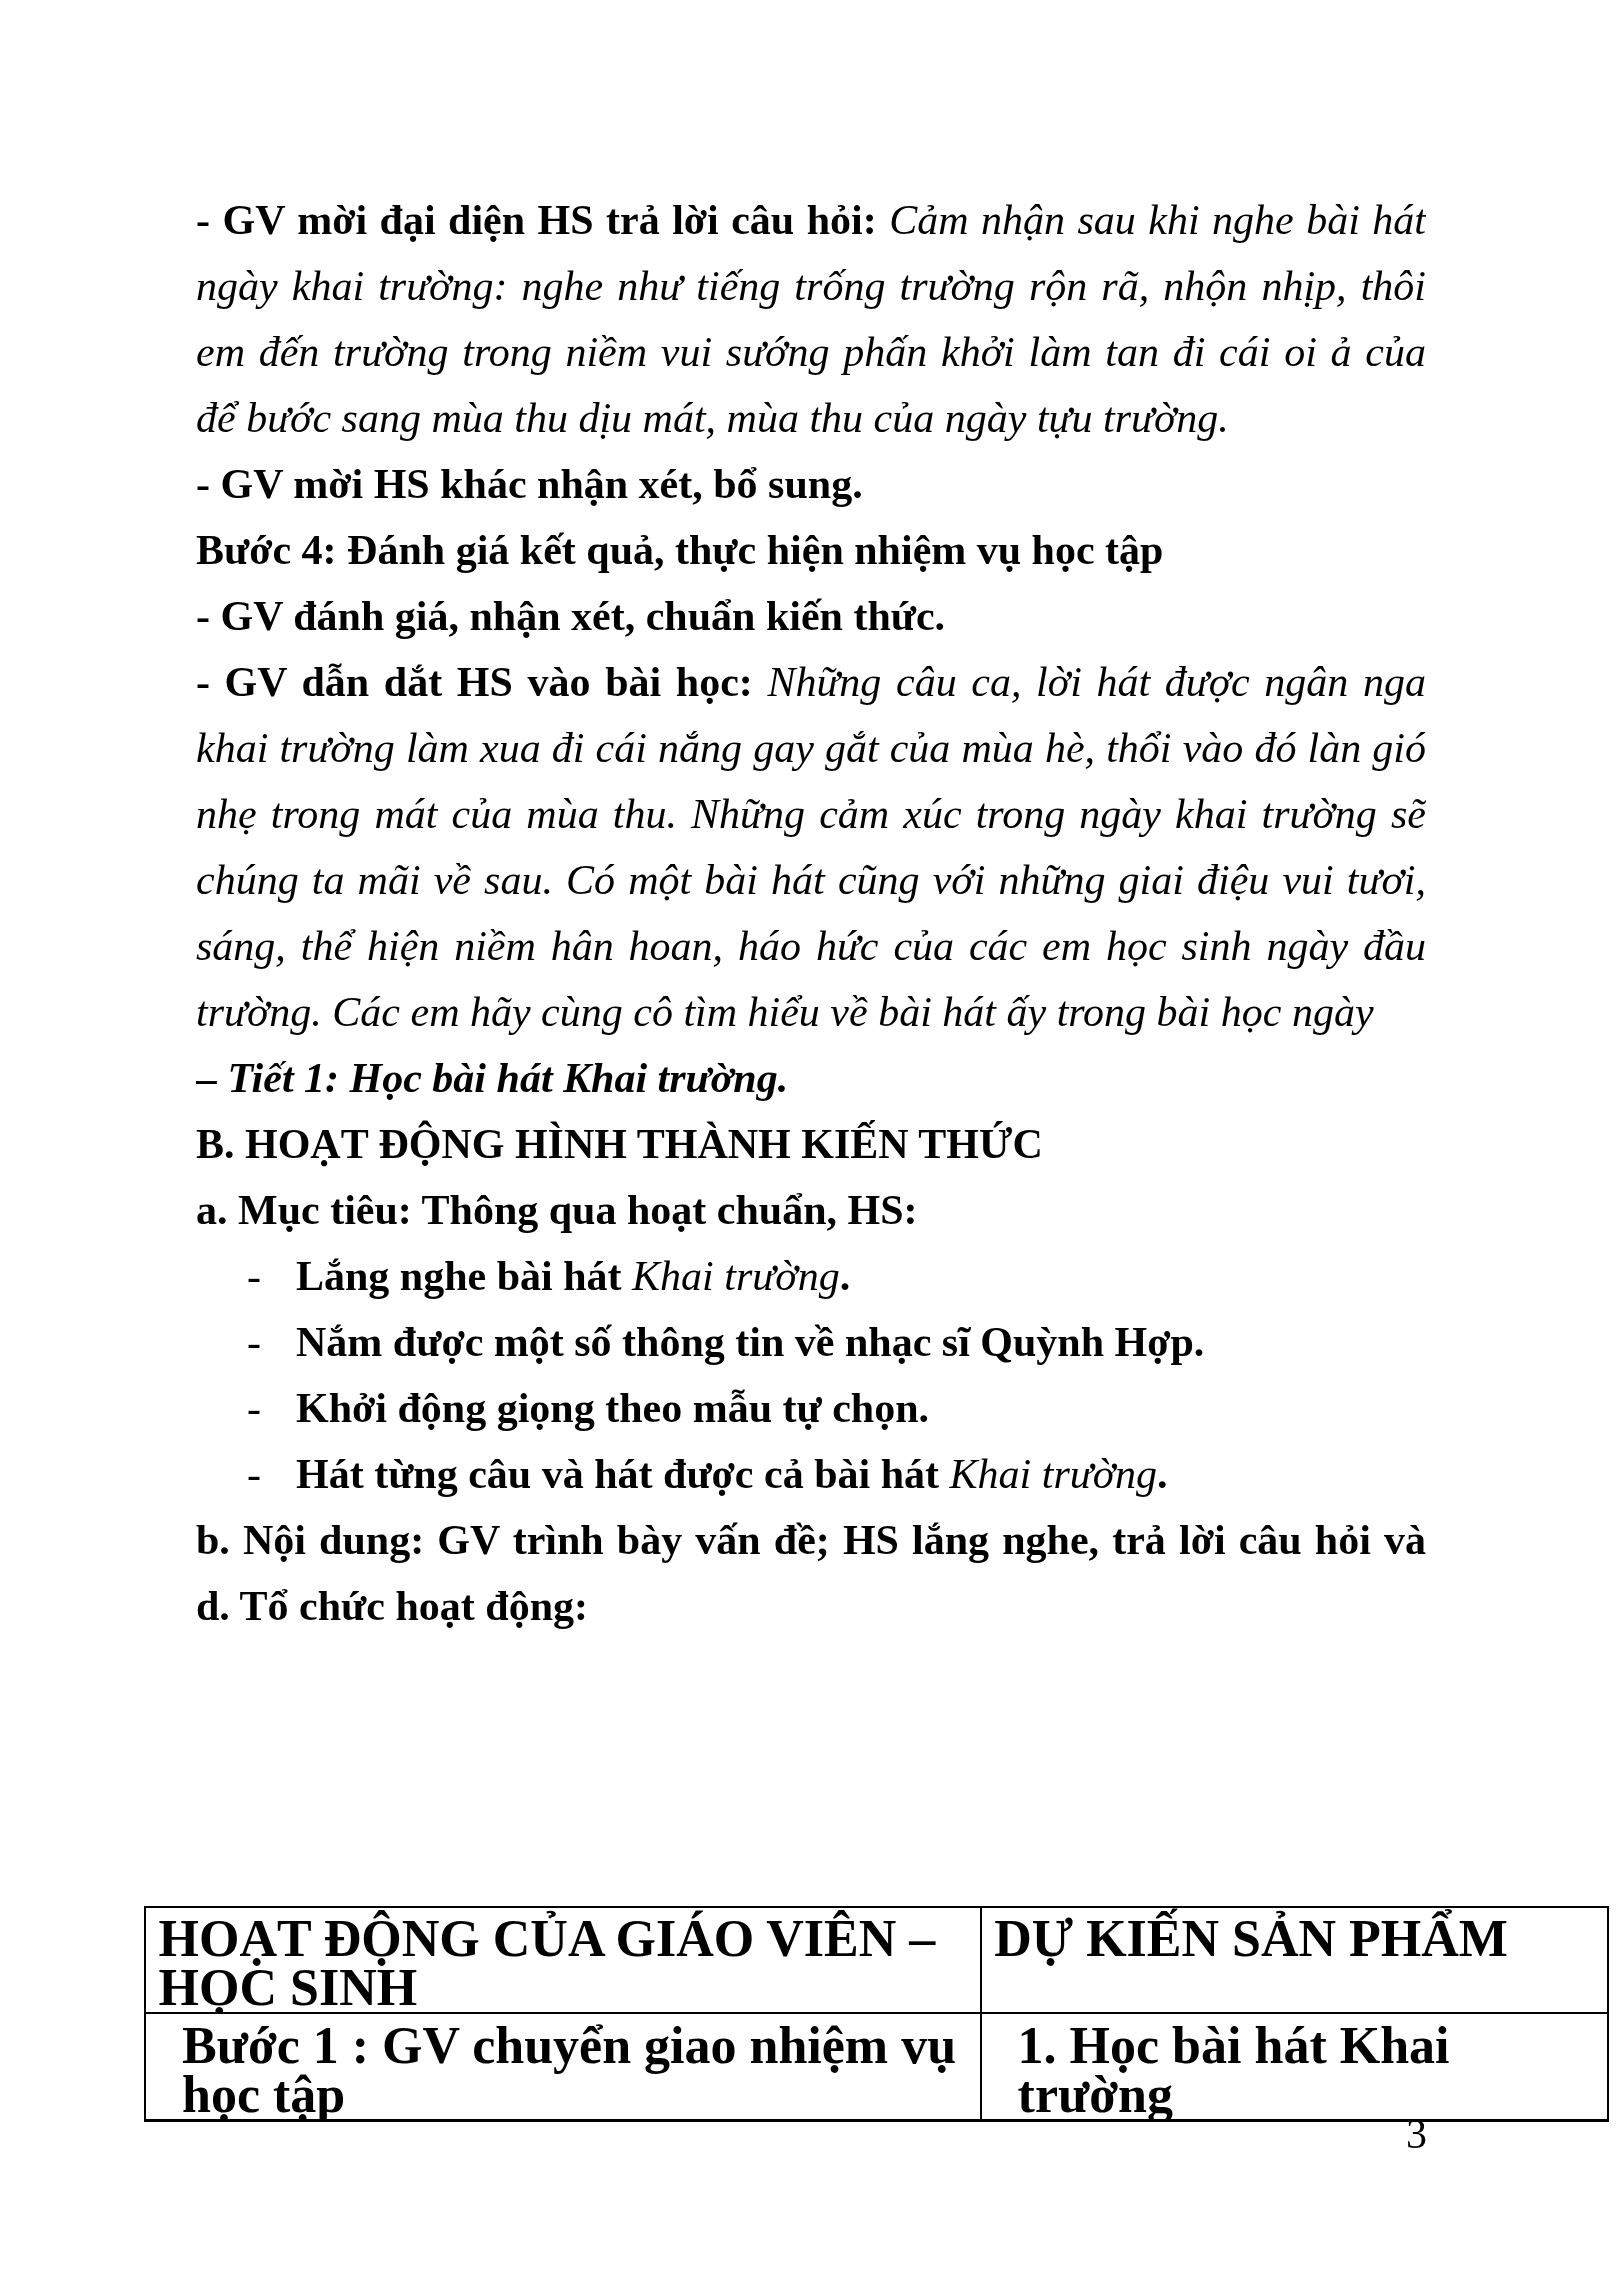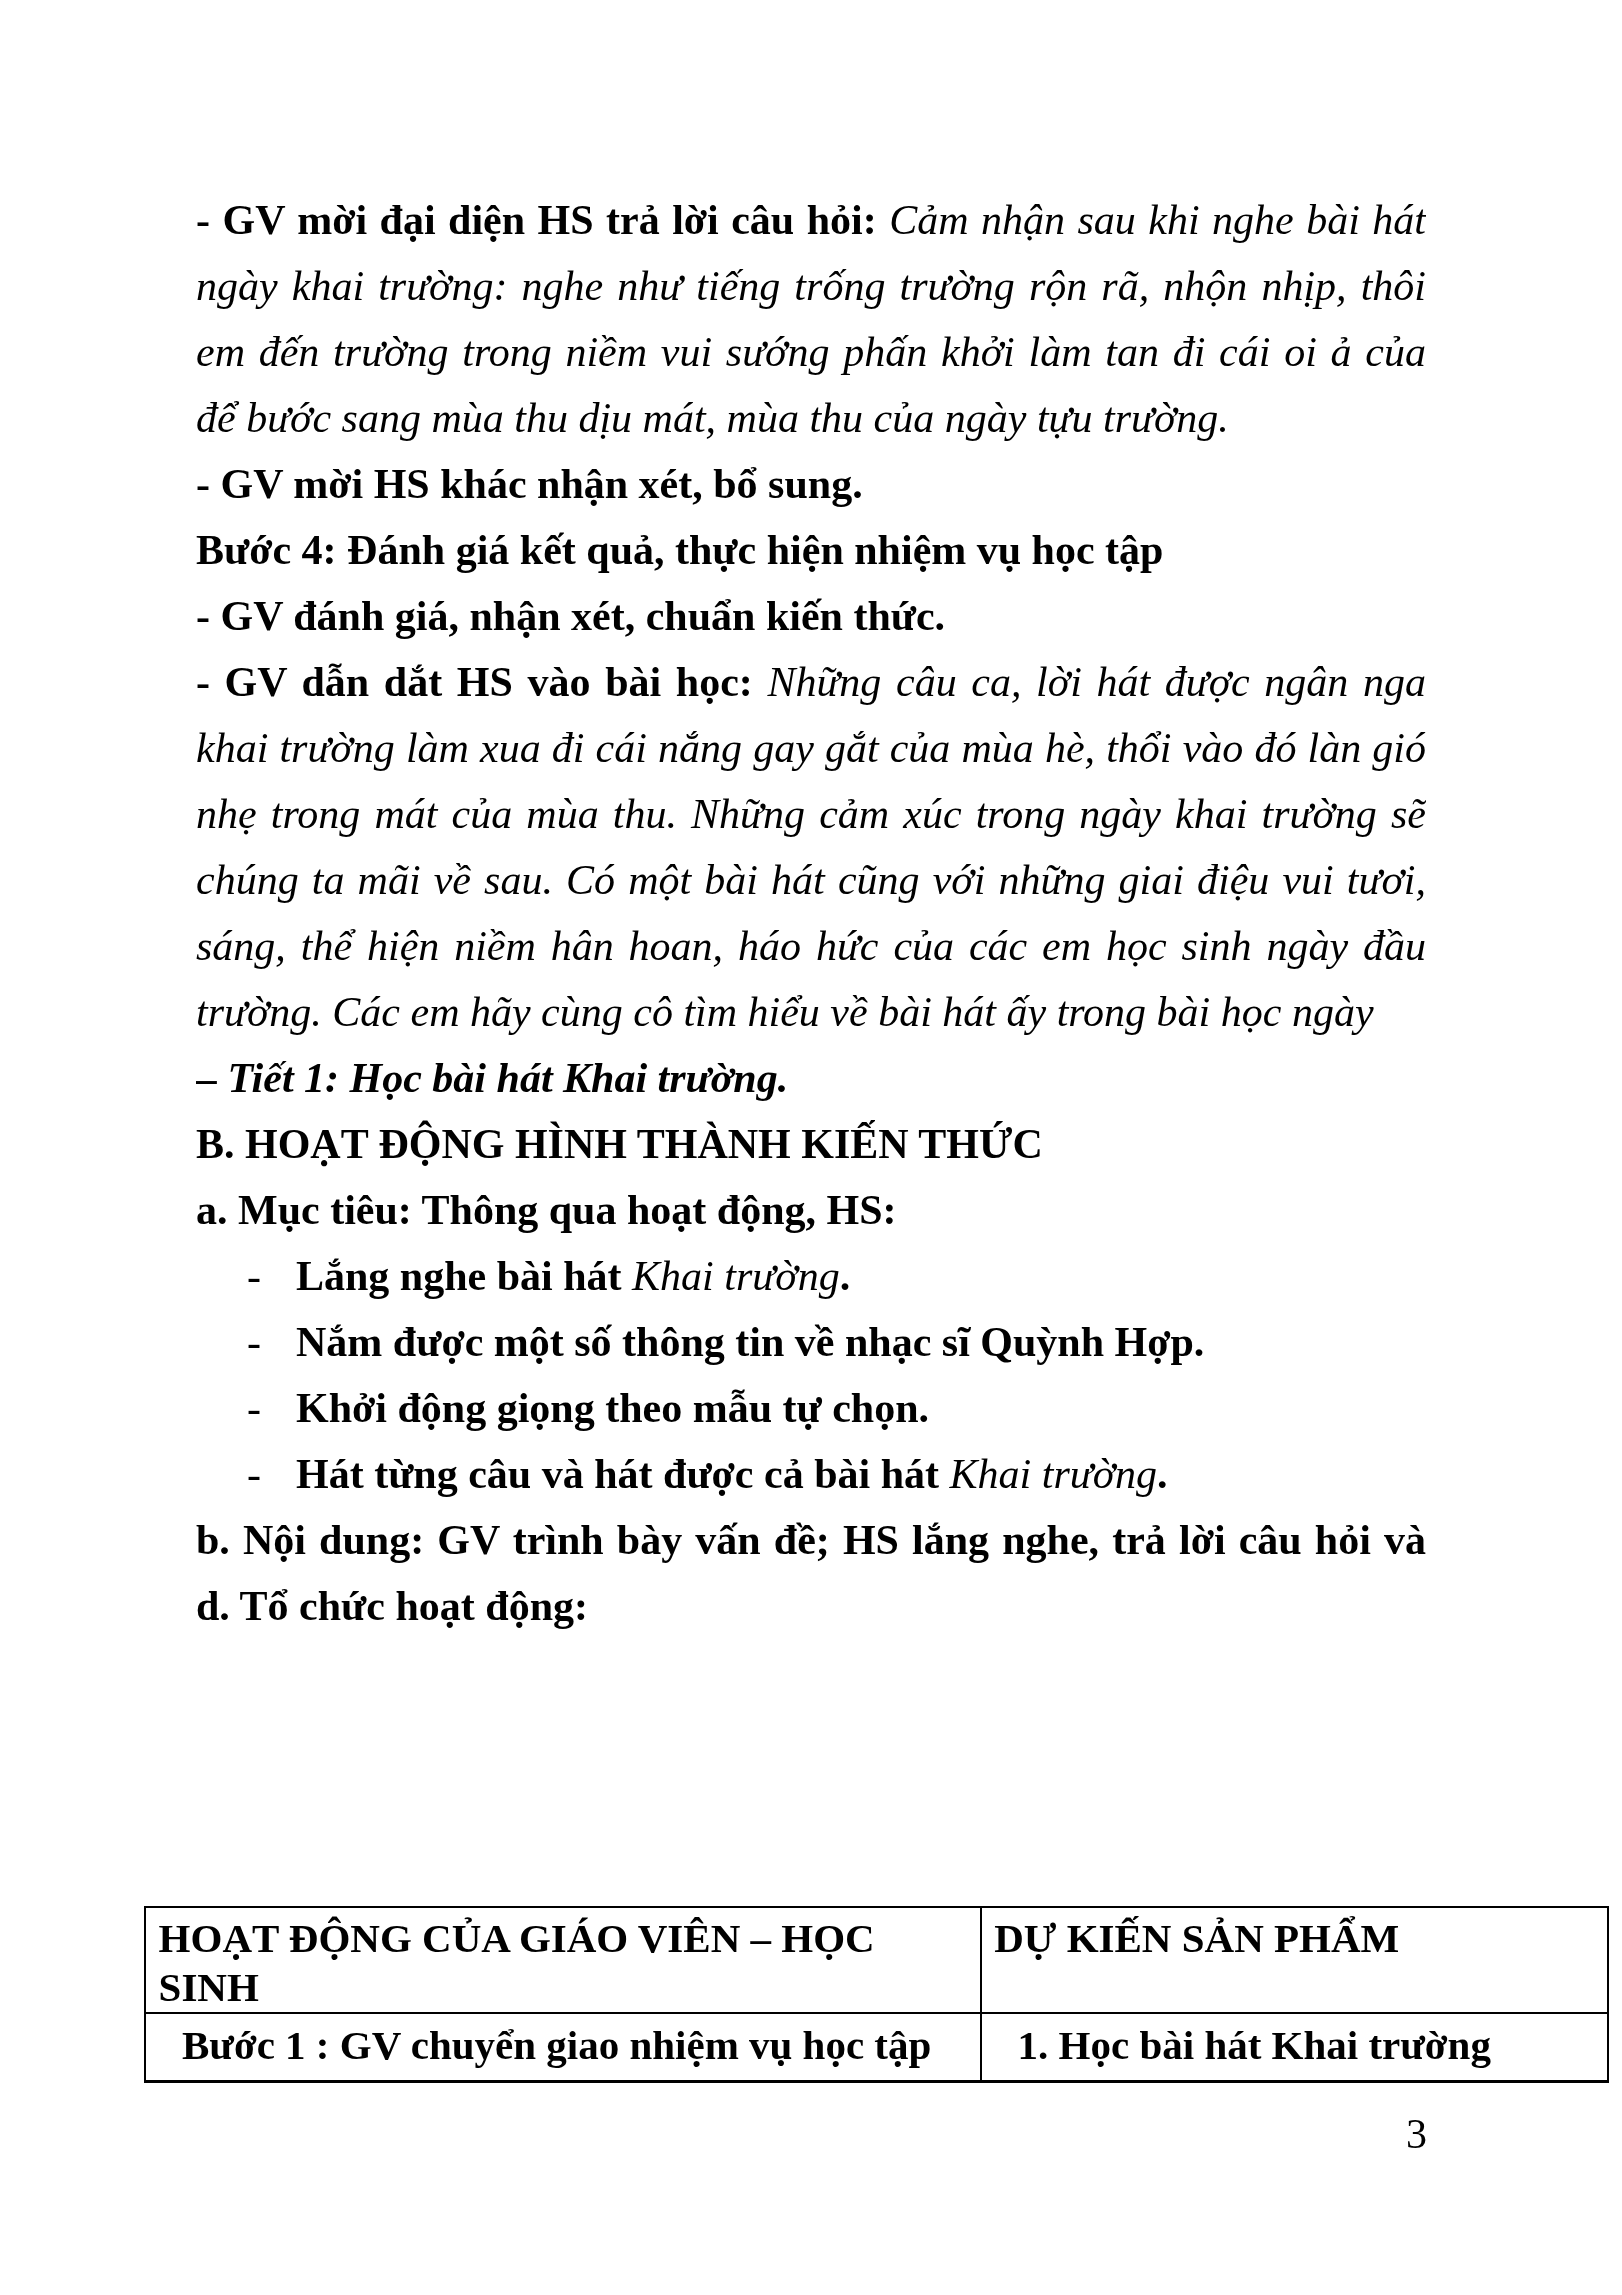--- a/index.html
+++ b/index.html
@@ -35,21 +35,21 @@
     left:144px; top:1906px;
     width:1412px;
     border-collapse:collapse;
     table-layout:fixed;
   }
   table.tbl td {
     border:2.4px solid #000000;
     vertical-align:top;
     padding:6.3px 11px 0 12.6px;
     font-weight:bold;
-    font-size:41px;
+    font-size:52px;
     line-height:49px;
     overflow:hidden;
   }
   table.tbl tr.hdr td { height:58px; }
   table.tbl tr.row td { height:59px; border-bottom-width:3.9px;padding-left:36px; }
   td.c1 { width:810px; }
   td.c2 { width:602px; }
   .pgnum {
     position:absolute;
     top:2101px;
@@ -74,21 +74,21 @@
     <div class="line"><span class="b">Bước 4: Đánh giá kết quả, thực hiện nhiệm vụ học tập</span></div>
     <div class="line"><span class="r">- GV đánh giá, nhận xét, chuẩn kiến thức.</span></div>
     <div class="line just"><span class="r">- GV dẫn dắt HS vào bài học: </span><span class="i">Những câu ca, lời hát được ngân nga trong ngày</span></div>
     <div class="line just"><span class="i">khai trường làm xua đi cái nắng gay gắt của mùa hè, thổi vào đó làn gió nhè</span></div>
     <div class="line just"><span class="i">nhẹ trong mát của mùa thu. Những cảm xúc trong ngày khai trường sẽ theo</span></div>
     <div class="line just"><span class="i">chúng ta mãi về sau. Có một bài hát cũng với những giai điệu vui tươi, trong</span></div>
     <div class="line just"><span class="i">sáng, thể hiện niềm hân hoan, háo hức của các em học sinh ngày đầu tựu</span></div>
     <div class="line"><span class="i">trường. Các em hãy cùng cô tìm hiểu về bài hát ấy trong bài học ngày hôm nay</span></div>
     <div class="line"><span class="bi">– Tiết 1: Học bài hát Khai trường.</span></div>
     <div class="line"><span class="b">B. HOẠT ĐỘNG HÌNH THÀNH KIẾN THỨC</span></div>
-    <div class="line"><span class="b">a. Mục tiêu: </span><span class="r">Thông qua hoạt động, HS:</span></div>
+    <div class="line"><span class="b">a. Mục tiêu: </span><span class="r">Thông qua hoạt chuẩn, HS:</span></div>
     <div class="line bullet"><span class="dash">-</span><span class="r">Lắng nghe bài hát </span><span class="i">Khai trường</span><span class="r">.</span></div>
     <div class="line bullet"><span class="dash">-</span><span class="r">Nắm được một số thông tin về nhạc sĩ Quỳnh Hợp.</span></div>
     <div class="line bullet"><span class="dash">-</span><span class="r">Khởi động giọng theo mẫu tự chọn.</span></div>
     <div class="line bullet"><span class="dash">-</span><span class="r">Hát từng câu và hát được cả bài hát </span><span class="i">Khai trường</span><span class="r">.</span></div>
     <div class="line just"><span class="b">b. Nội dung: </span><span class="r">GV trình bày vấn đề; HS lắng nghe, trả lời câu hỏi và thực hành</span></div>
     <div class="line"><span class="b">d. Tổ chức hoạt động:</span></div>
 
   </div>
 
   <table class="tbl">

